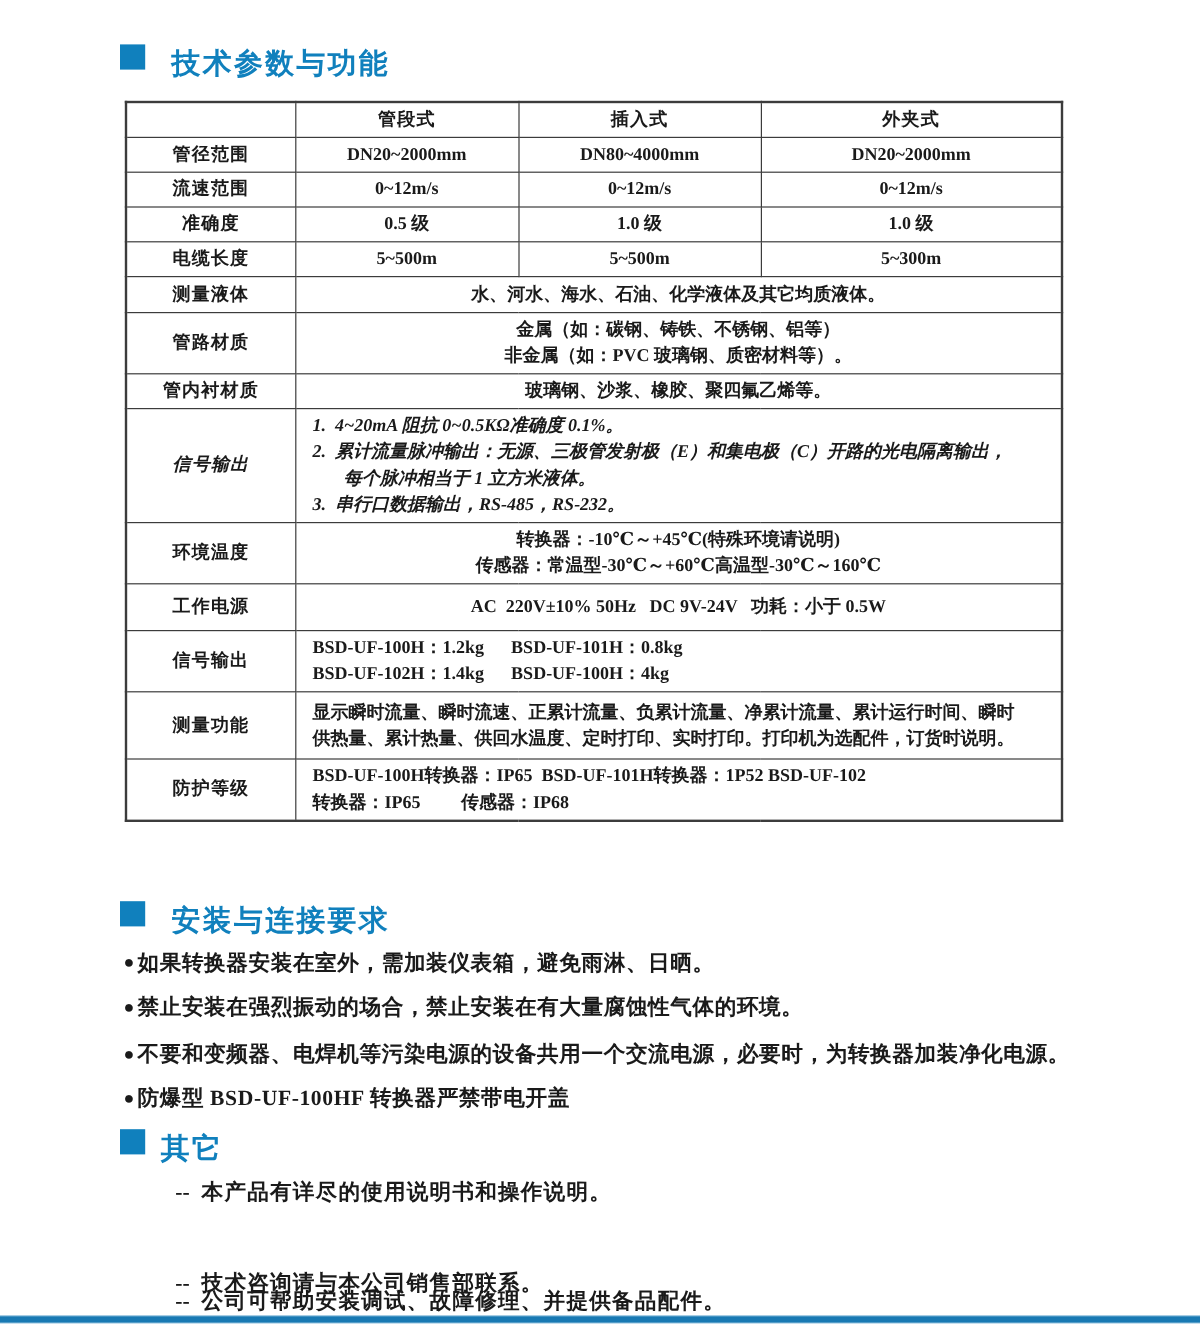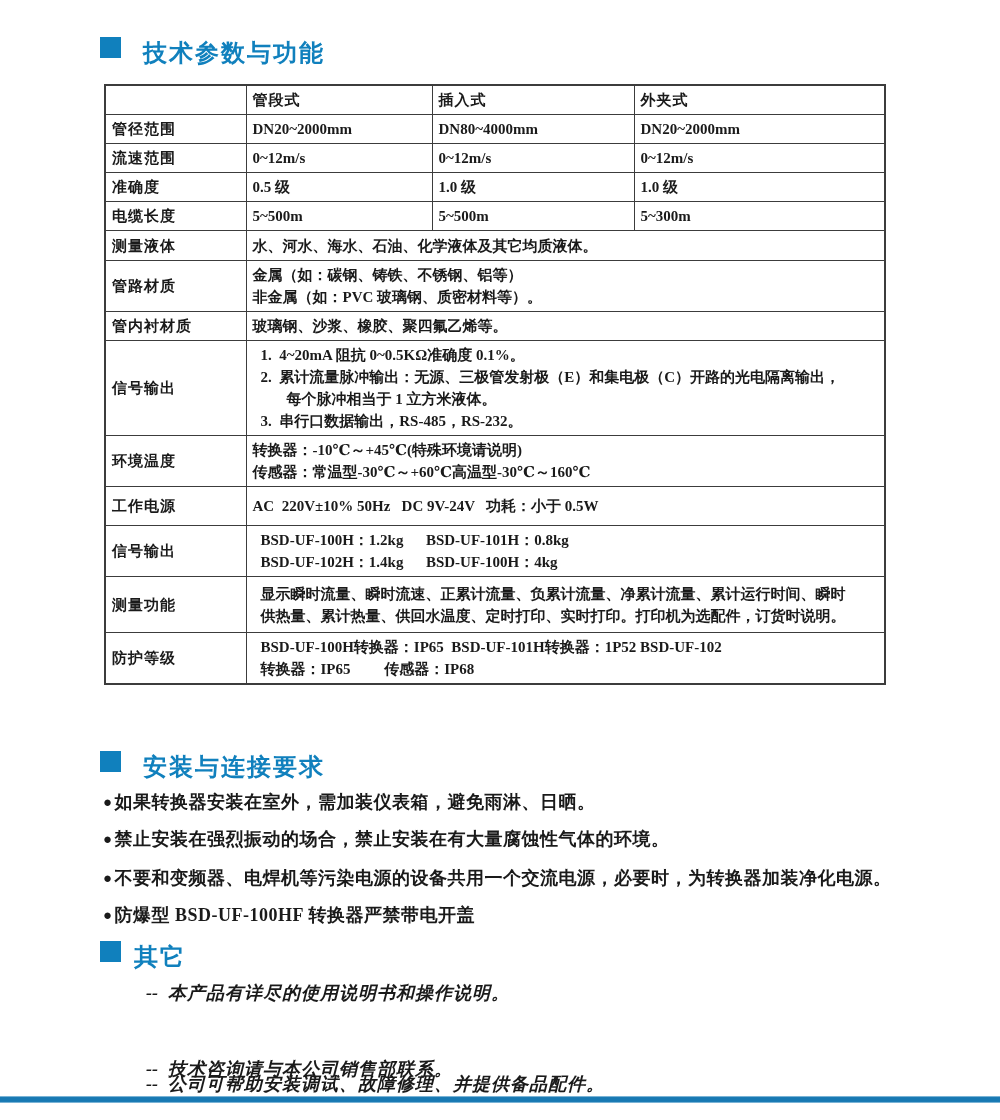--- a/index.html
+++ b/index.html
@@ -22,40 +22,40 @@
 
   
   table.spec {
     position:absolute; left:104px; top:84px; width:780px;
     border-collapse:collapse; table-layout:fixed;
     border:2px solid #3c3c3c;
   }
   table.spec td {
     border:1px solid #3c3c3c;
     font-weight:bold; font-size:15px; line-height:22px;
-    vertical-align:middle; padding:3px 6px;
+    vertical-align:middle; text-align:center; padding:3px 6px;
   }
   td.lab { font-size:16px; letter-spacing:1px; }
   td.hd  { font-size:16px; letter-spacing:1px; }
   td.val.left { text-align:left; padding-left:14px; }
   .ln { white-space:pre-wrap; }
   .ln.ind { padding-left:26px; }
   tr.h29 td{ height:29px; }  tr.h28 td{ height:28px; }
   tr.h30 td{ height:30px; }  tr.h48 td{ height:48px; }
-  tr.h27 td{ height:27px; }  tr.h88 td{ height:88px; }
+  tr.h27 td{ height:27px; }  tr.h88 td{ height:88px;font-style:italic; }
   tr.h32 td{ height:32px; }  tr.h31 td{ height:39px; }
   tr.h52 td{ height:52px; }  tr.h41 td{ height:41px; }
   tr.h56 td{ height:56px; }  tr.h44 td{ height:44px; }
 
   
   .bullet { position:absolute; left:103px; width:830px; font-weight:bold; font-size:18px; letter-spacing:0.5px; }
   .bullet .mark { font-size:15px; vertical-align:1px; margin-right:2px; }
 
   
-  .dash { position:absolute; left:146px; width:720px; font-weight:bold; font-size:18px; letter-spacing:1px;font-style:italic; }
+  .dash { position:absolute; left:146px; width:720px; font-weight:bold; font-size:18px; letter-spacing:1px; }
   .dash .mark { margin-right:10px; letter-spacing:0; }
 
   
   .footer-line {
     position:absolute; left:0; right:0; top:1096px; height:7px;
     background:linear-gradient(#a8cfe6 0%, #1879b3 22%, #1879b3 78%, #a8cfe6 100%);
   }
 </style>
 </head>
 <body>

